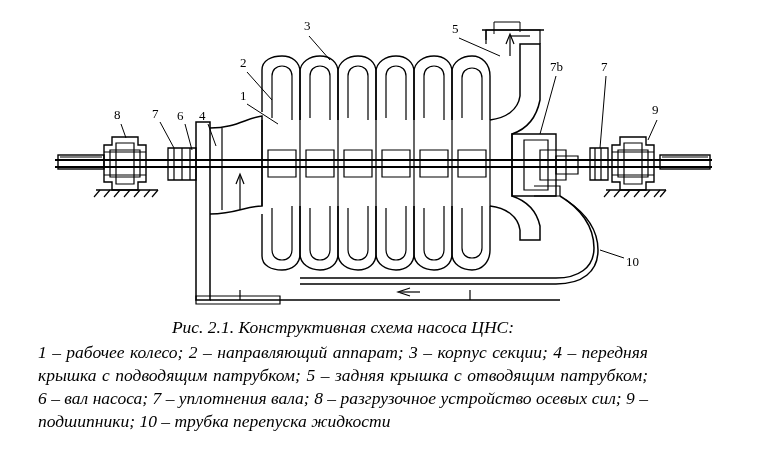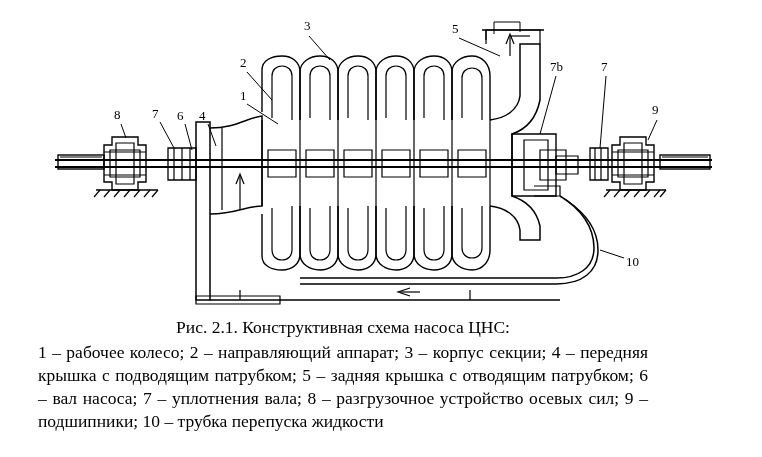--- a/index.html
+++ b/index.html
@@ -29,20 +29,21 @@
   }
   #figure-svg {
     display: block;
   }
   #caption-block {
     position: absolute;
     left: 0;
     top: 316px;
     width: 686px;
     text-align: center;
+    font-style: italic;
   }
   #caption-title {
     font-size: 17.5px;
     line-height: 23px;
     white-space: nowrap;
   }
   #legend-text {
     margin-top: 2px;
     font-size: 17.5px;
     line-height: 23px;

